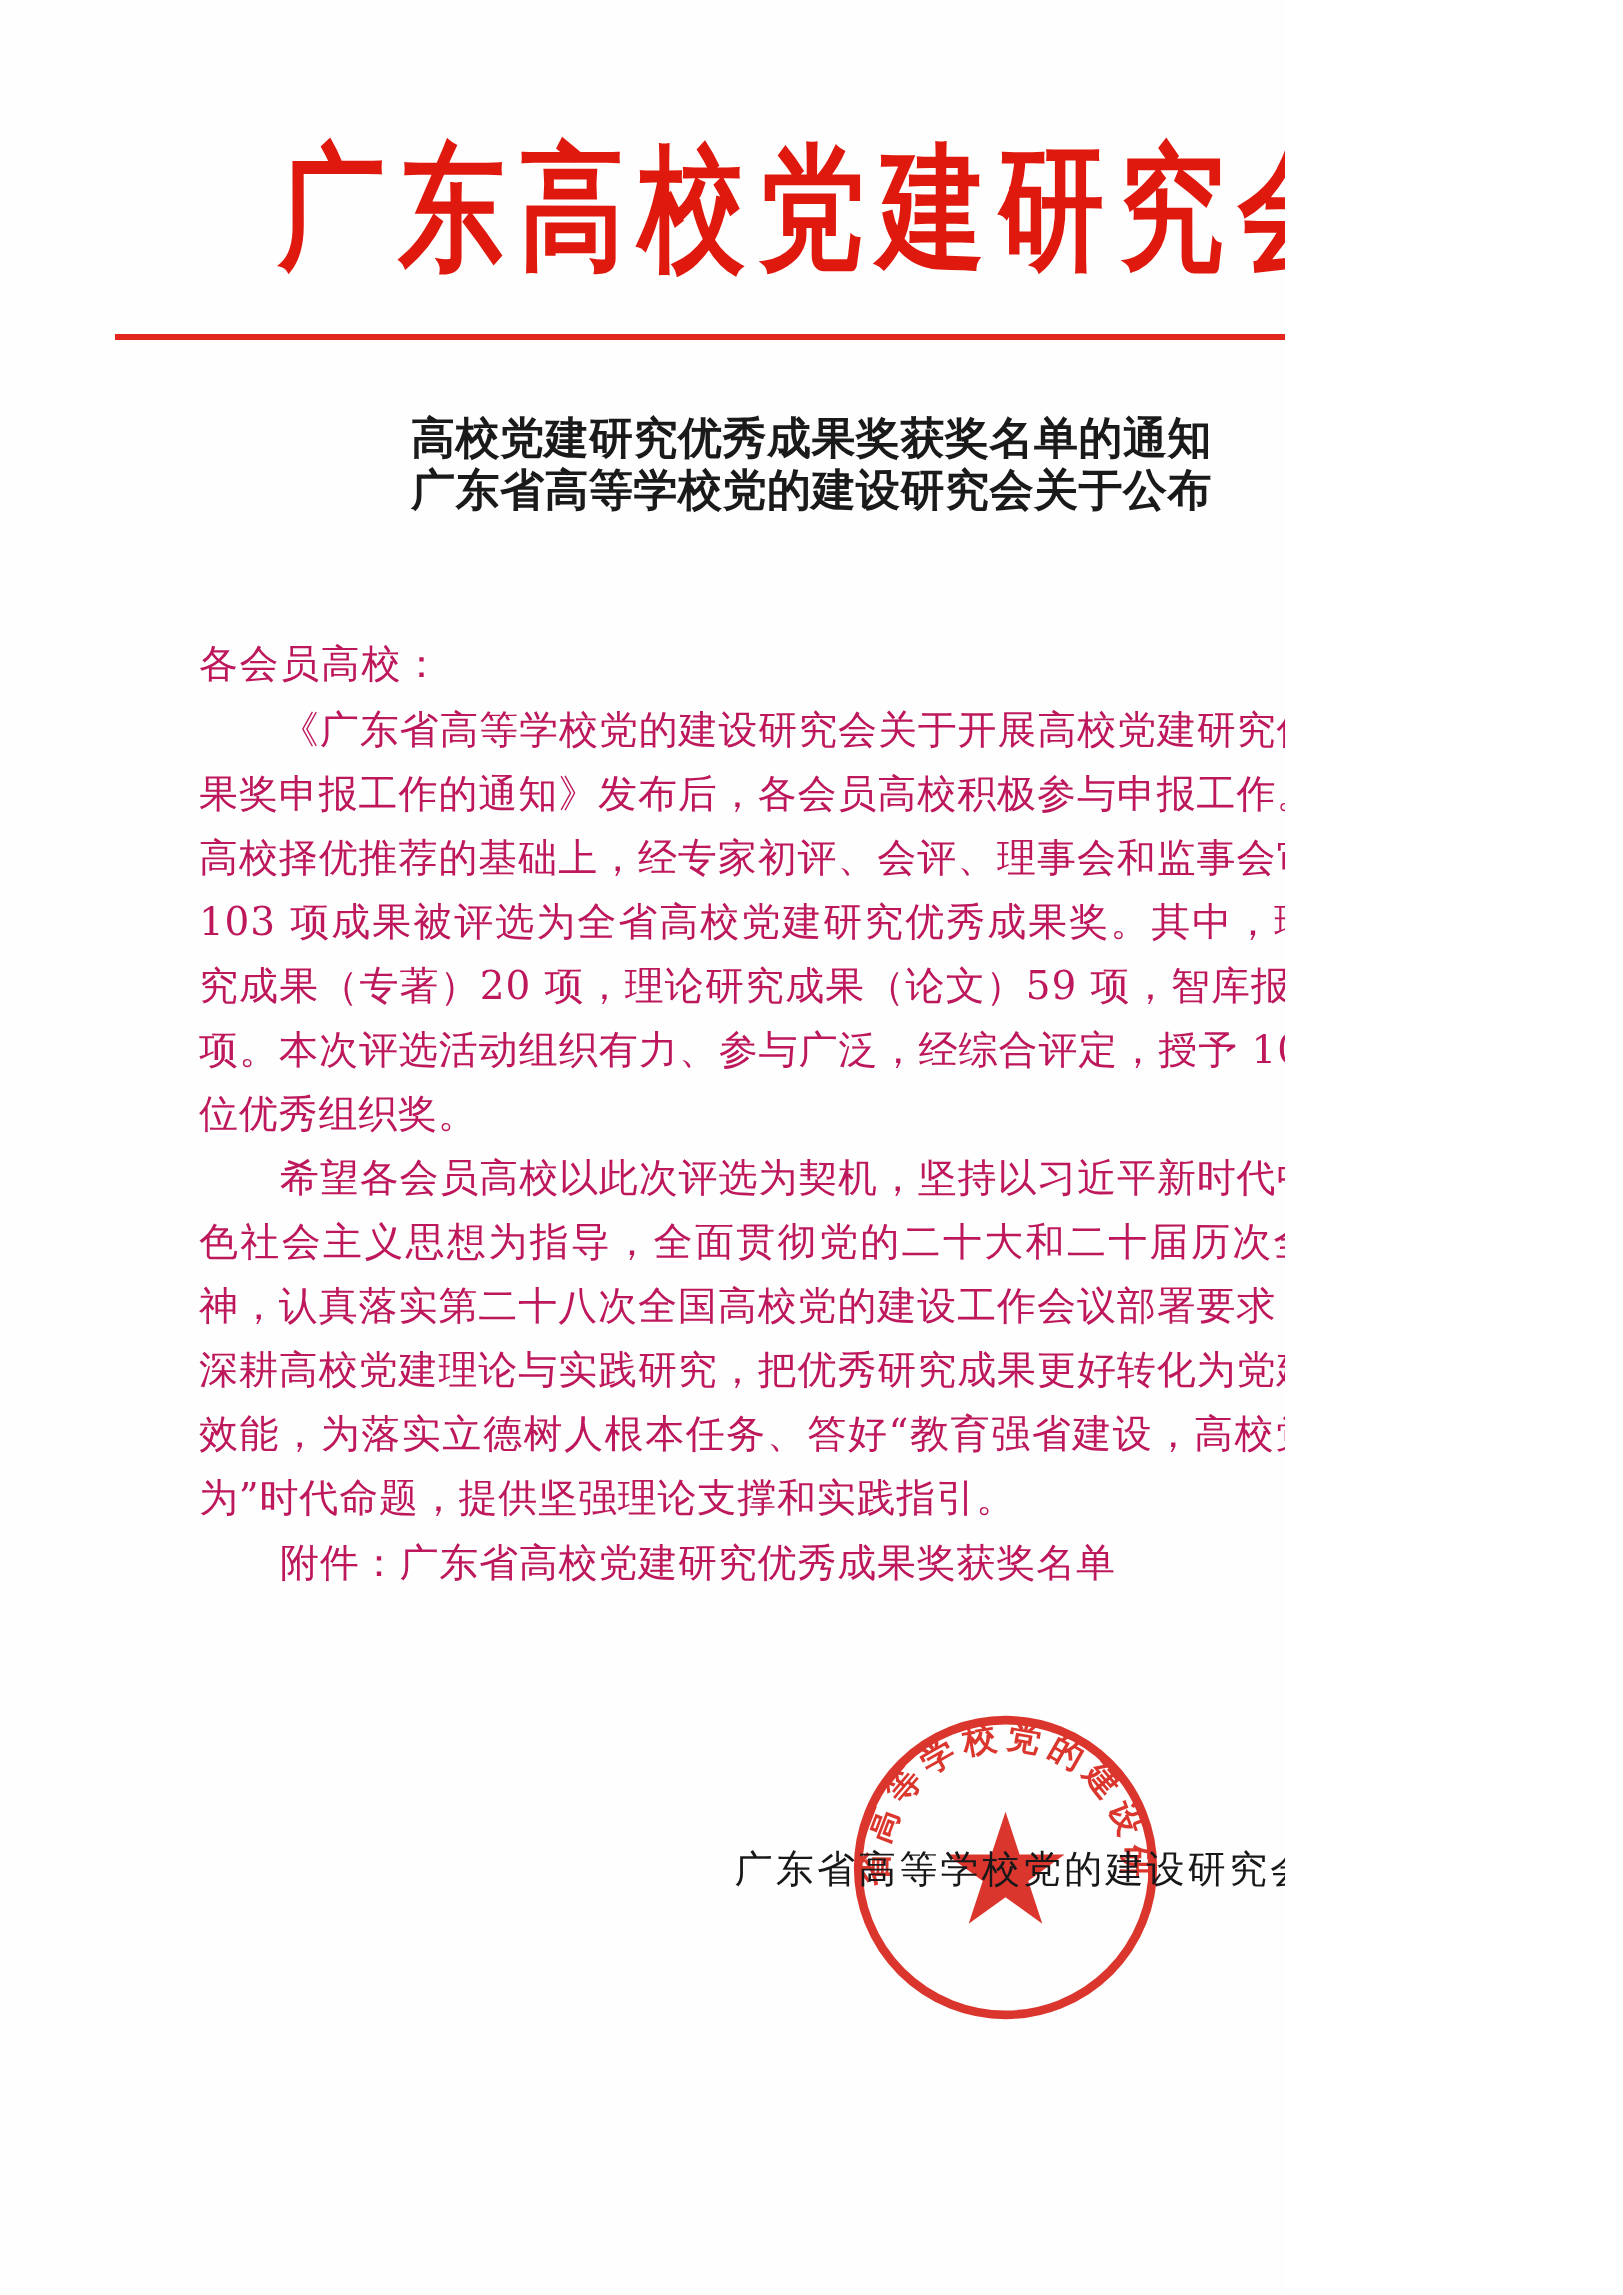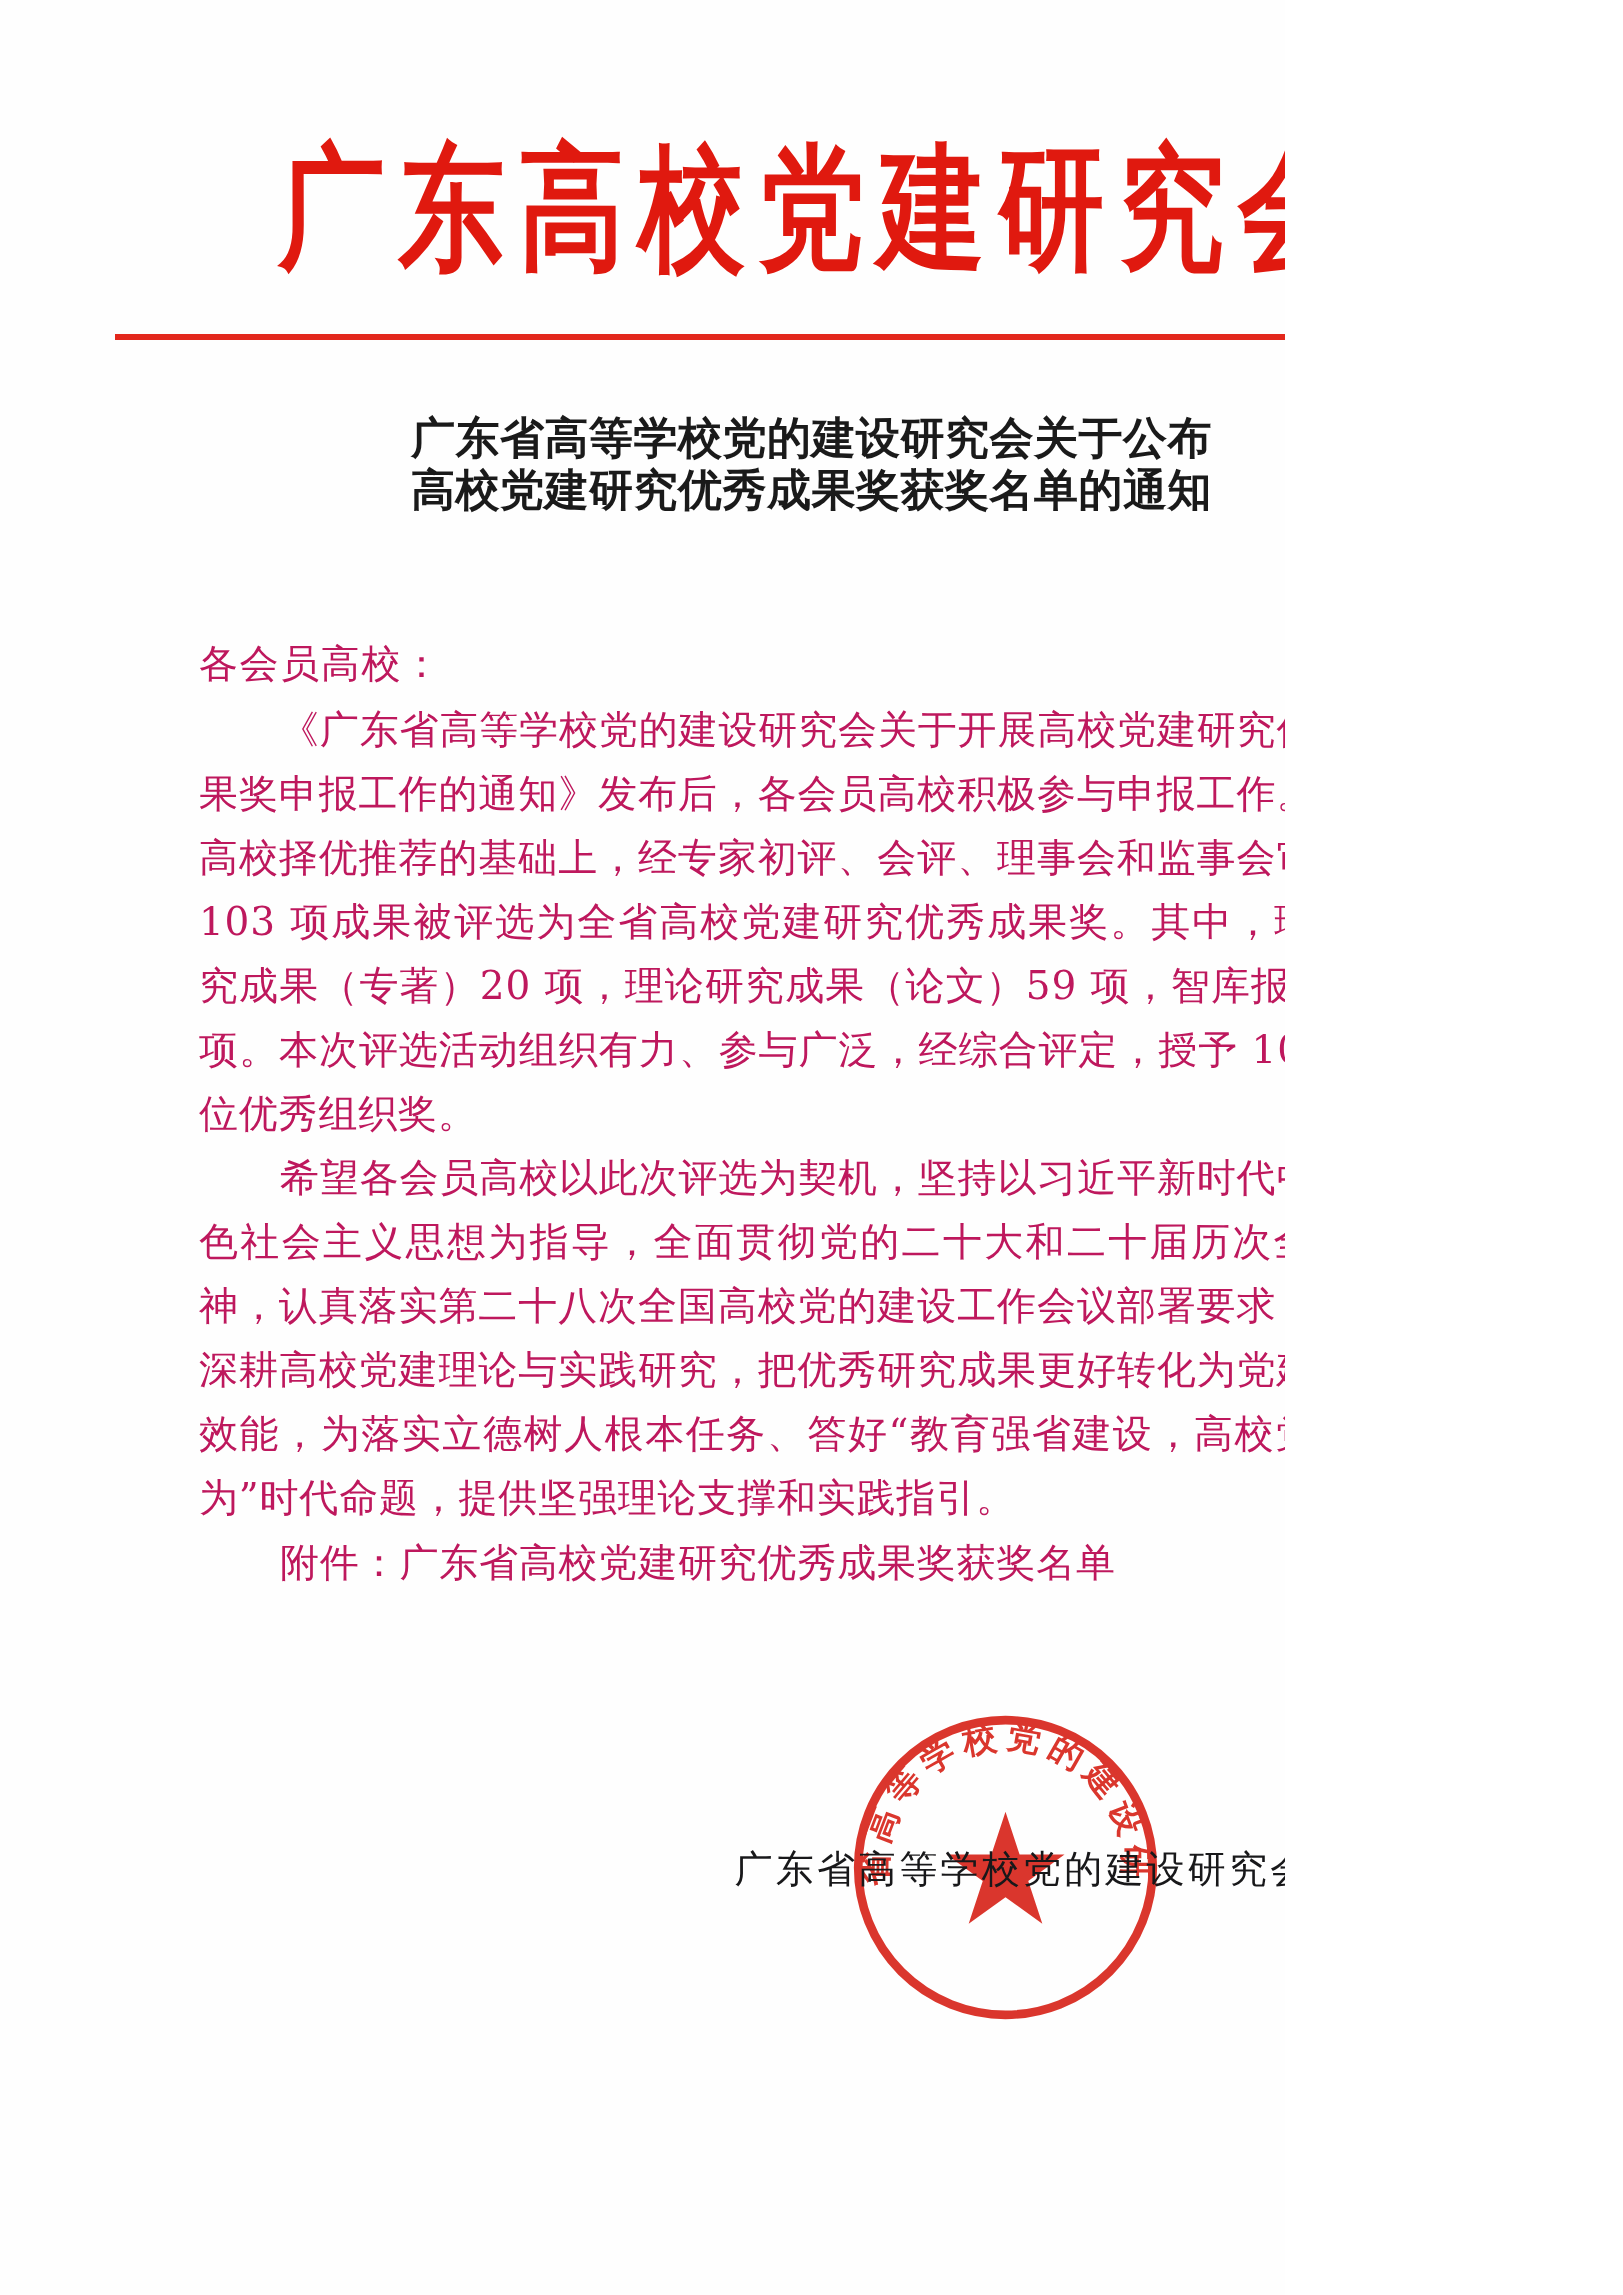--- a/index.html
+++ b/index.html
@@ -134,22 +134,22 @@
 </head>
 <body>
 
 <div id="page">
 
   <div class="masthead">广东高校党建研究会</div>
 
   <div class="masthead-rule"></div>
 
   <div class="doc-title">
+    <span class="tl">高校党建研究优秀成果奖获奖名单的通知</span>
     <span class="tl">广东省高等学校党的建设研究会关于公布</span>
-    <span class="tl">高校党建研究优秀成果奖获奖名单的通知</span>
   </div>
 
   <div class="body-block">
     <p class="para salutation">各会员高校：</p>
     <p class="para indent2">《广东省高等学校党的建设研究会关于开展高校党建研究优秀成果奖申报工作的通知》发布后，各会员高校积极参与申报工作。在各高校择优推荐的基础上，经专家初评、会评、理事会和监事会审议，103 项成果被评选为全省高校党建研究优秀成果奖。其中，理论研究成果（专著）20 项，理论研究成果（论文）59 项，智库报告 24 项。本次评选活动组织有力、参与广泛，经综合评定，授予 10 个单位优秀组织奖。</p>
     <p class="para indent2">希望各会员高校以此次评选为契机，坚持以习近平新时代中国特色社会主义思想为指导，全面贯彻党的二十大和二十届历次全会精神，认真落实第二十八次全国高校党的建设工作会议部署要求，持续深耕高校党建理论与实践研究，把优秀研究成果更好转化为党建实践效能，为落实立德树人根本任务、答好“教育强省建设，高校党建何为”时代命题，提供坚强理论支撑和实践指引。</p>
     <p class="para attach-line">附件：广东省高校党建研究优秀成果奖获奖名单</p>
   </div>
 
   <div class="seal">

